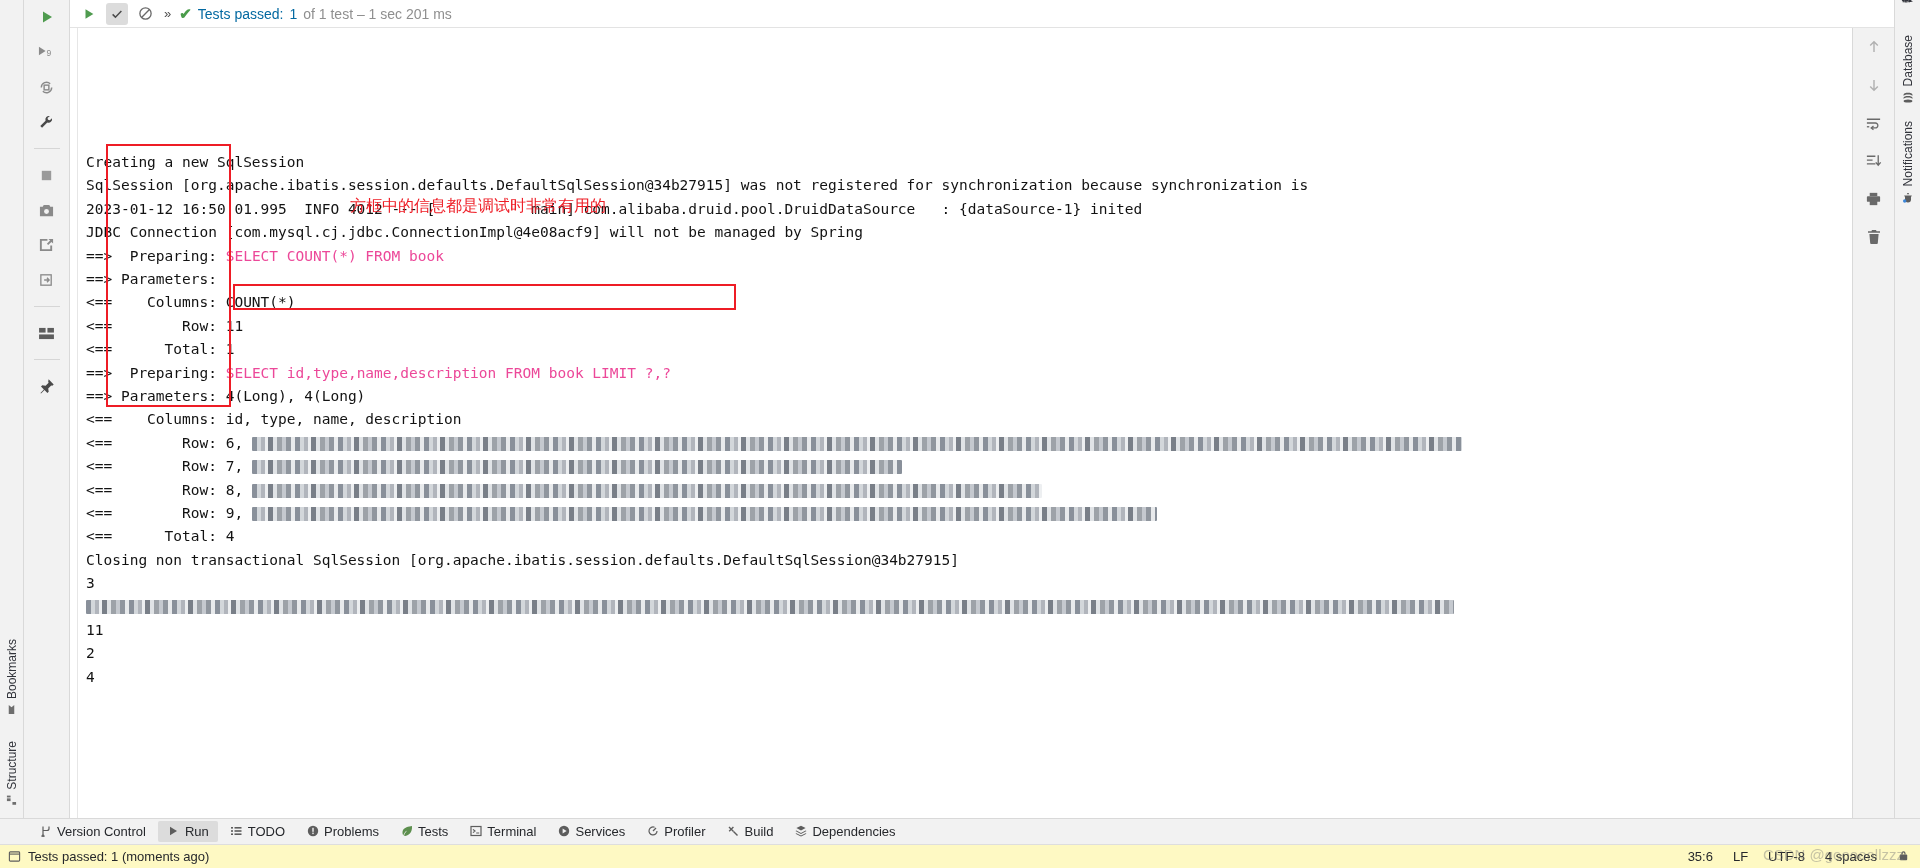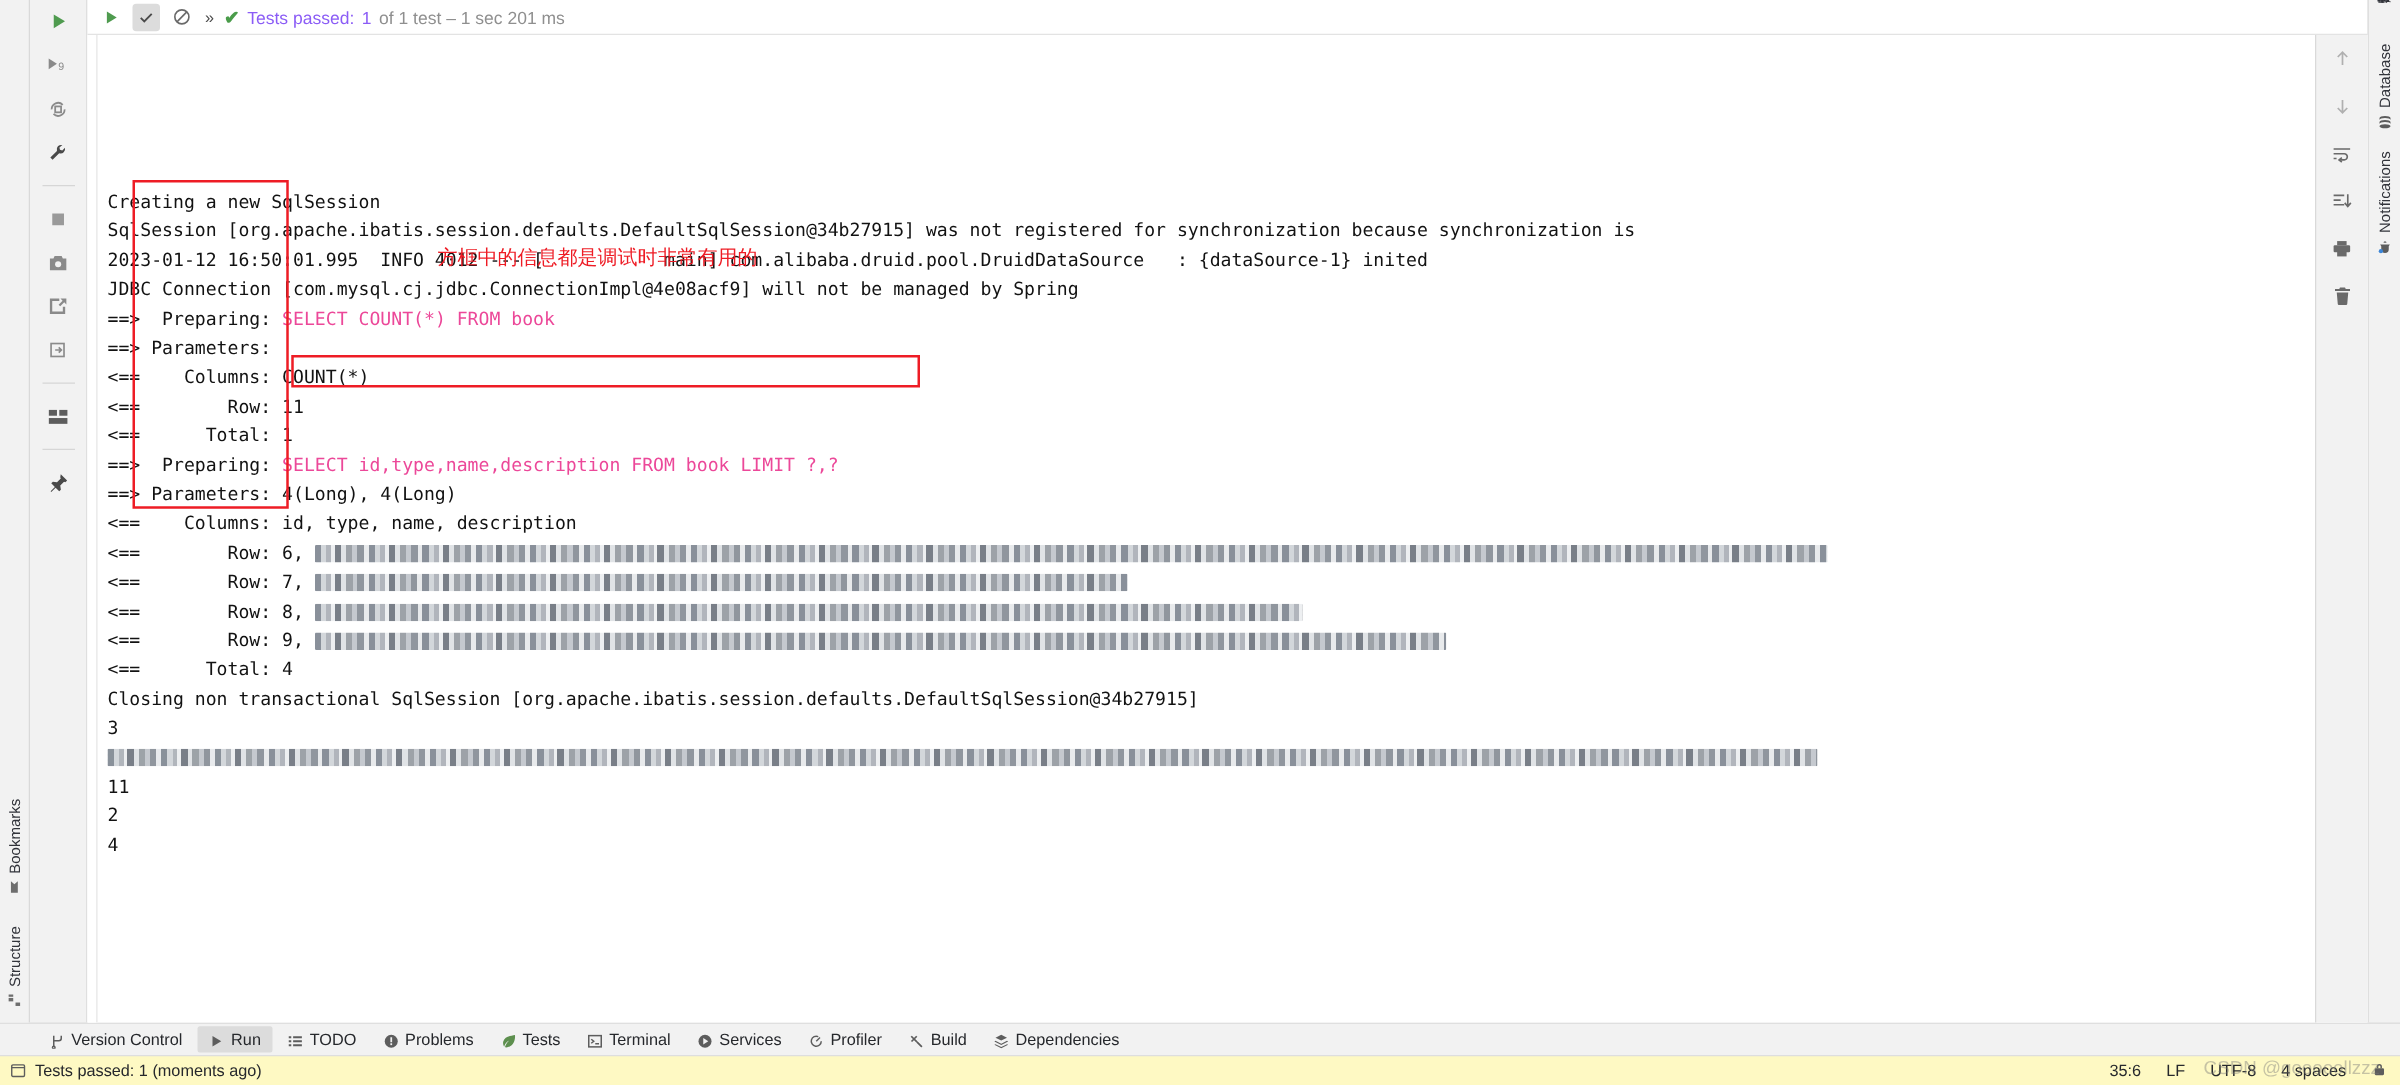--- a/index.html
+++ b/index.html
@@ -100,21 +100,21 @@
     display: flex; align-items: center; gap: 6px;
     padding-left: 8px;
     background: #ffffff;
     border-bottom: 1px solid #e3e3e3;
   }
   .tb-btn { width: 22px; height: 22px; display: flex; align-items: center; justify-content: center; color: #5f5f5f; }
   .tb-btn.pressed { background: #dcdcdc; border-radius: 3px; }
   .tb-chev { color: #4b4b4b; font-size: 13px; padding: 0 2px; }
   .tests-status { display: flex; align-items: center; gap: 6px; font-size: 14px; }
   .tests-ok { color: #4a9c4a; font-weight: bold; font-size: 15px; }
-  .tests-strong { color: #8b5cf6; }
+  .tests-strong { color: #0369a1; }
   .tests-dim { color: #8f8f8f; }
 
   
   .console-wrap { flex: 1 1 auto; display: flex; min-height: 0; background: #fff; position: relative; }
   .gutter { width: 8px; background: #fff; border-right: 1px solid #e6e6e6; }
   .console {
     flex: 1 1 auto; min-width: 0; position: relative;
     padding: 6px 0 0 8px;
     font-family: "DejaVu Sans Mono", "Liberation Mono", monospace;
     font-size: 14.5px;
@@ -165,21 +165,21 @@
   }
   .right-strip .vlabel { color: #31333a; }
 
   
   .bottom-tabs {
     height: 26px; min-height: 26px;
     background: #f2f2f2; border-top: 1px solid #d9d9d9;
     display: flex; align-items: center; padding-left: 30px; gap: 3px;
   }
   .btab {
-    display: flex; align-items: flex-end; gap: 5px;
+    display: flex; align-items: flex-start; gap: 5px;
     padding: 3px 9px; font-size: 13px; color: #26282c; border-radius: 2px;
   }
   .btab.active { background: #dcdcdc; }
   .btab .gi { width: 13px; height: 13px; display: inline-flex; align-items: center; justify-content: center; }
 
   
   .statusbar {
     height: 24px; min-height: 24px;
     background: #fef9c3; border-top: 1px solid #dedede;
     display: flex; align-items: center; padding: 0 10px 0 8px;

